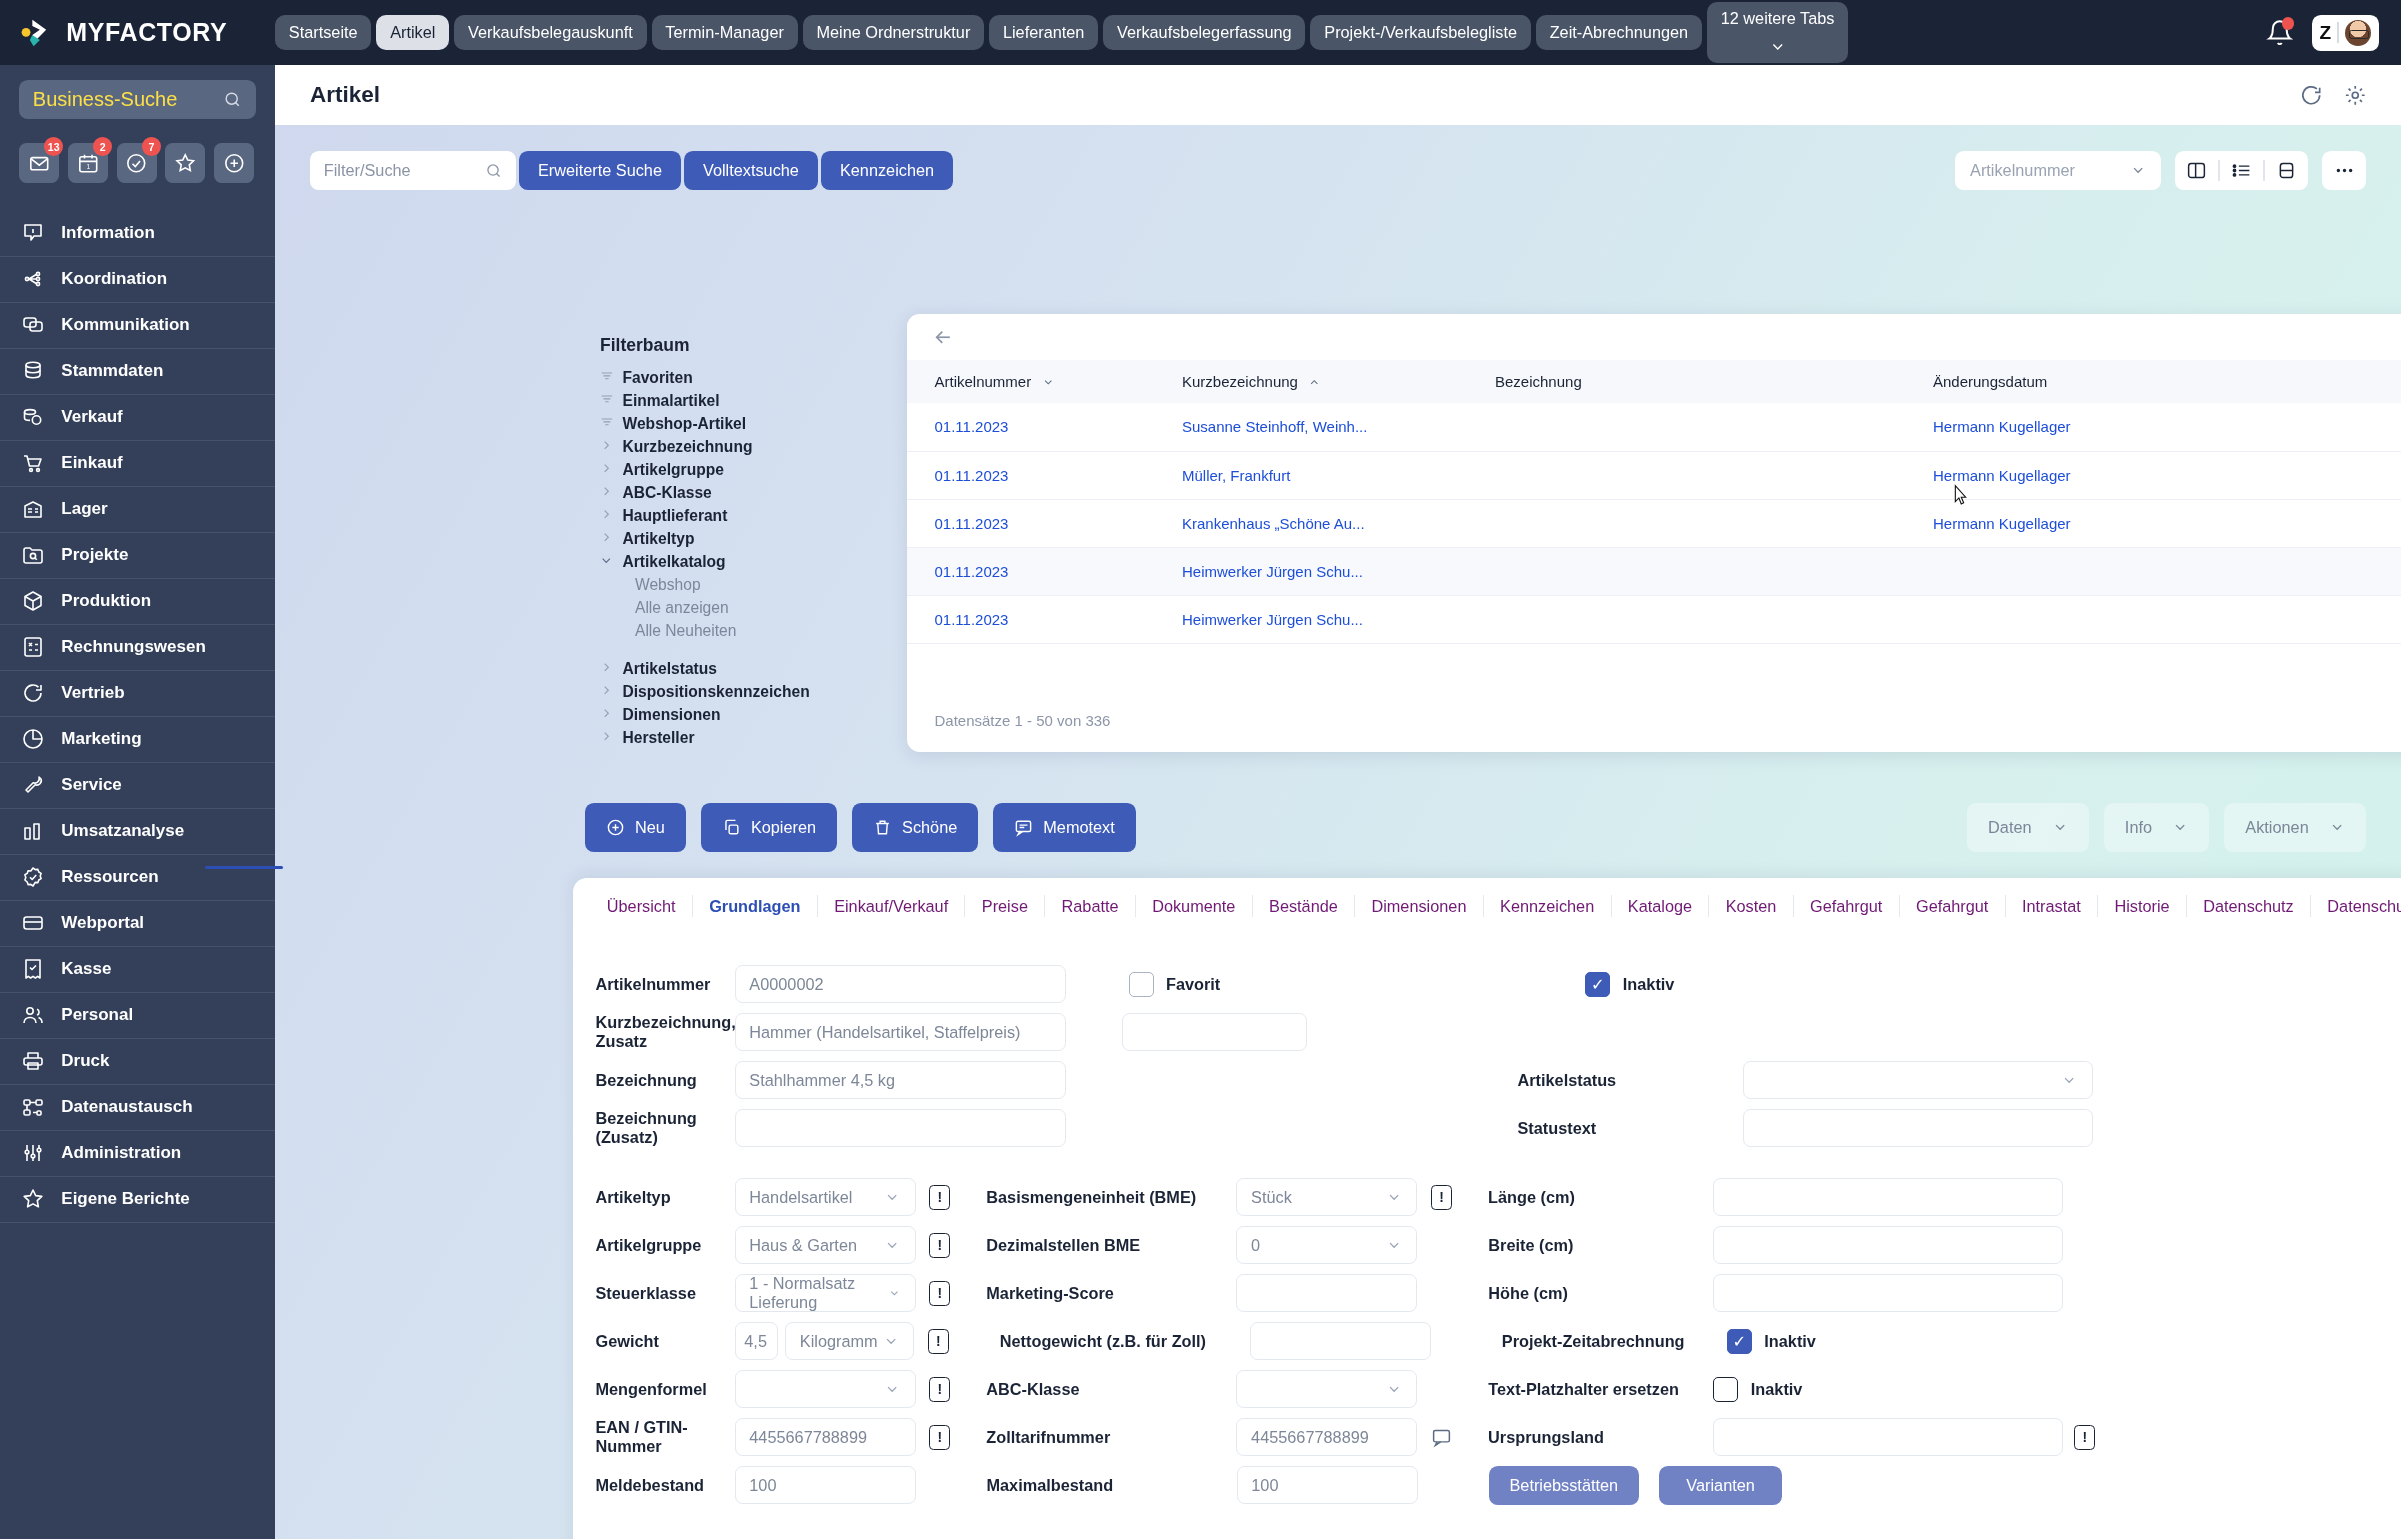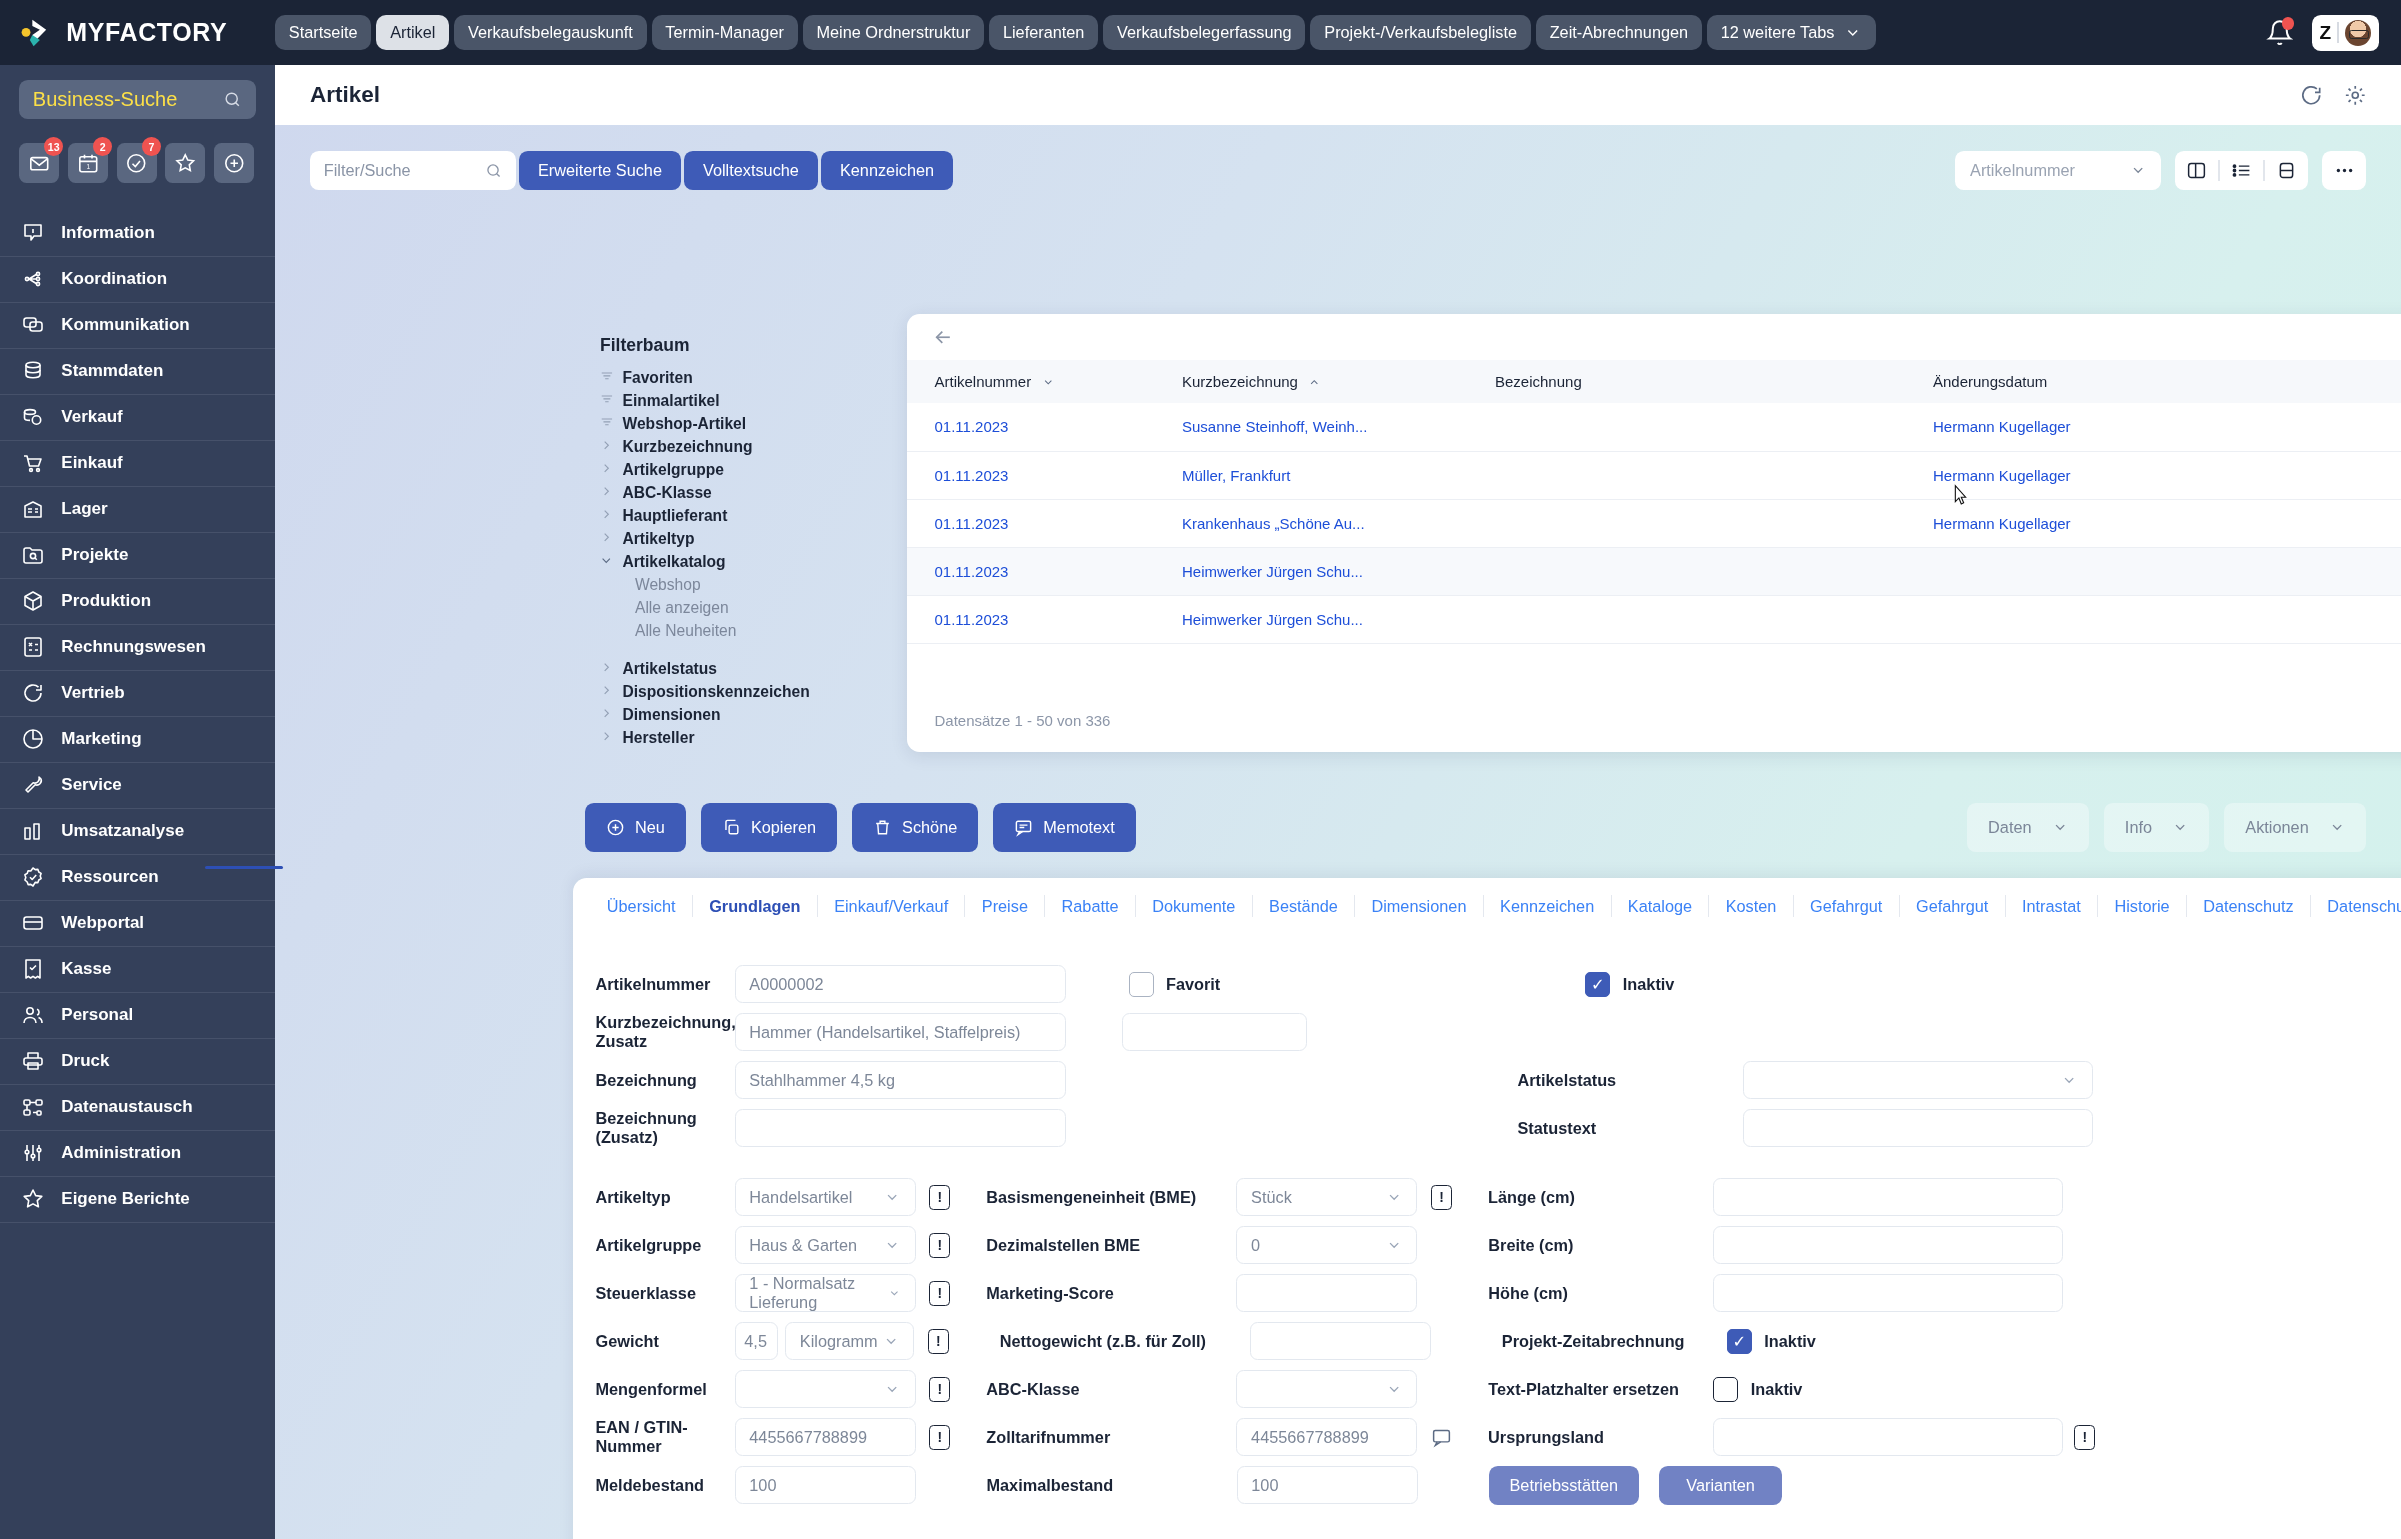--- a/index.html
+++ b/index.html
@@ -17,21 +17,21 @@
   }
   .logo { display:flex; align-items:center; gap:11.3px; padding-left:21px; width:275px; }
   .logo-mark { width:34px; height:34px; position:relative; }
   .logo-text { color:#fff; font-size:25px; font-weight:700; letter-spacing:0.6px; }
   .tabs-wrap { display:flex; align-items:center; gap:5px; flex:1; }
   .ntab {
     background:#4a5568; color:#fff; font-size:16.3px; border-radius:10px;
     padding:8.1px 13.8px; white-space:nowrap; cursor:pointer; line-height:1.1;
   }
   .ntab.active { background:#dde1e7; color:#1b2436; }
-  .ntab.more { display:flex; align-items:center; gap:10px; }
+  .ntab.more { display:flex; align-items:center; gap:10px;flex-direction:column; }
   .topright { display:flex; align-items:center; gap:19px; padding-right:22.5px; }
   .bell { position:relative; width:27.5px; height:27.5px; }
   .bell-dot { position:absolute; right:-1.3px; top:-1.3px; width:12.5px; height:12.5px; border-radius:50%; background:#ef5350; }
   .userbox {
     background:#fff; border-radius:8.8px; height:36px; display:flex; align-items:center;
     gap:6.3px; padding:0 7.5px;
   }
   .userbox .z { font-size:19px; font-weight:700; color:#111; }
   .userbox .sep { width:1.3px; height:21px; background:#d7dbe2; }
   .avatar {
@@ -157,21 +157,21 @@
     display:flex;align-items:center;gap:20px;padding:0 21px;white-space:nowrap;
   }
 
   
   .panel {
     position:absolute; left:298px; top:813px; width:2055px; height:719px;
     background:#fff; border-radius:13.8px 13.8px 0 0; box-shadow:0 -2.5px 16.3px rgba(30,44,80,.08);
   }
   .tabstrip { height:56px; display:flex; align-items:center; padding:0 0 0 17.5px; overflow:hidden; }
   .ftab {
-    font-size:16.3px; color:#3b82f6; padding:0 16.3px; white-space:nowrap; cursor:pointer;
+    font-size:16.3px; color:#701a75; padding:0 16.3px; white-space:nowrap; cursor:pointer;
     border-right:0.6px solid #e4e8ef; line-height:1; display:flex; align-items:center; height:22.5px;
   }
   .ftab.active { color:#2d4fb5; font-weight:700; }
   .tab-underline { position:absolute; left:205px; top:866px; width:78px; height:3.1px; background:#2d4fb5; border-radius:1.9px;}
 
   
   .form { position:absolute; left:0; top:58px; width:100%; padding:24px 0 0 0; }
   .frow { display:flex; align-items:center; height:48px; }
   .lbl { font-size:16.3px; color:#1b2436; font-weight:600; }
   .inp {

